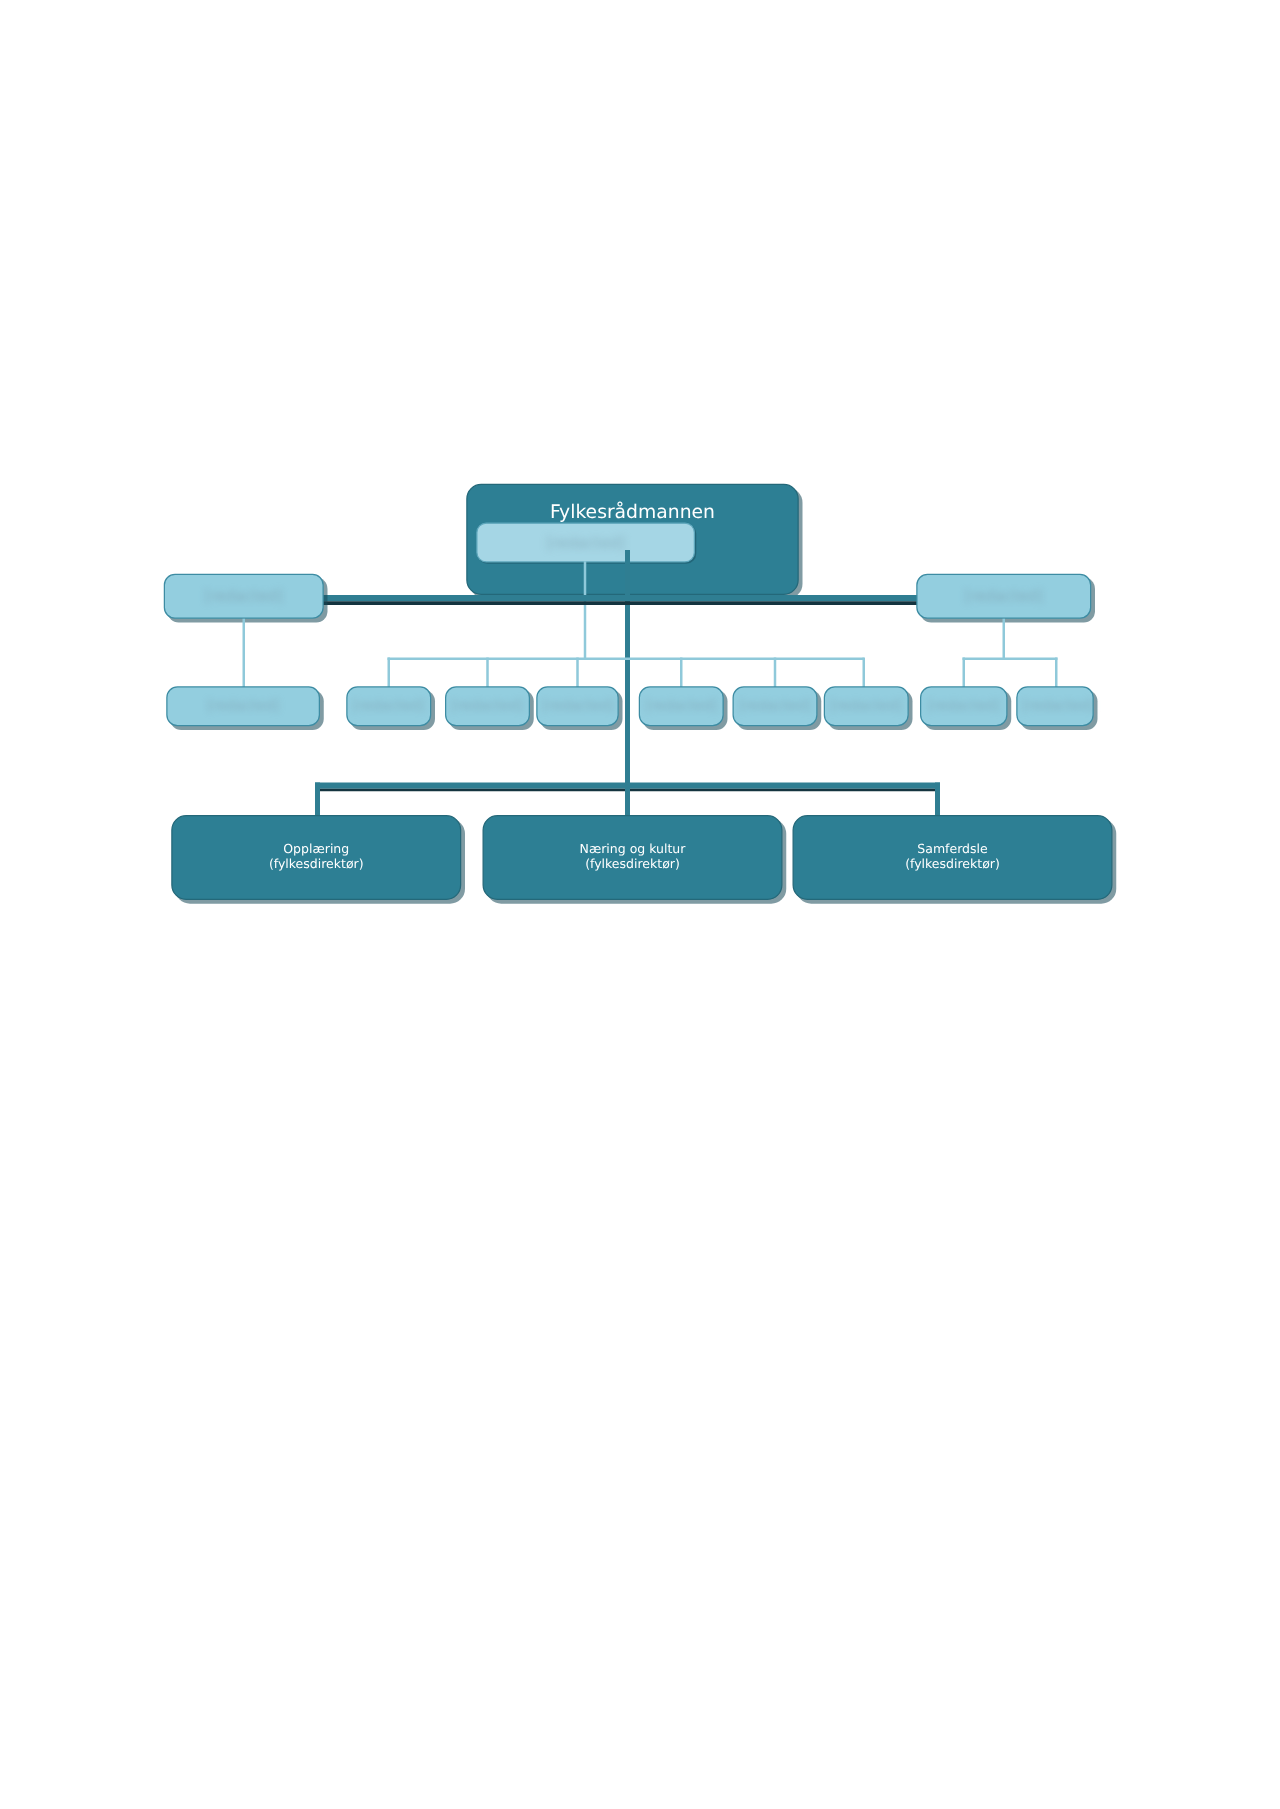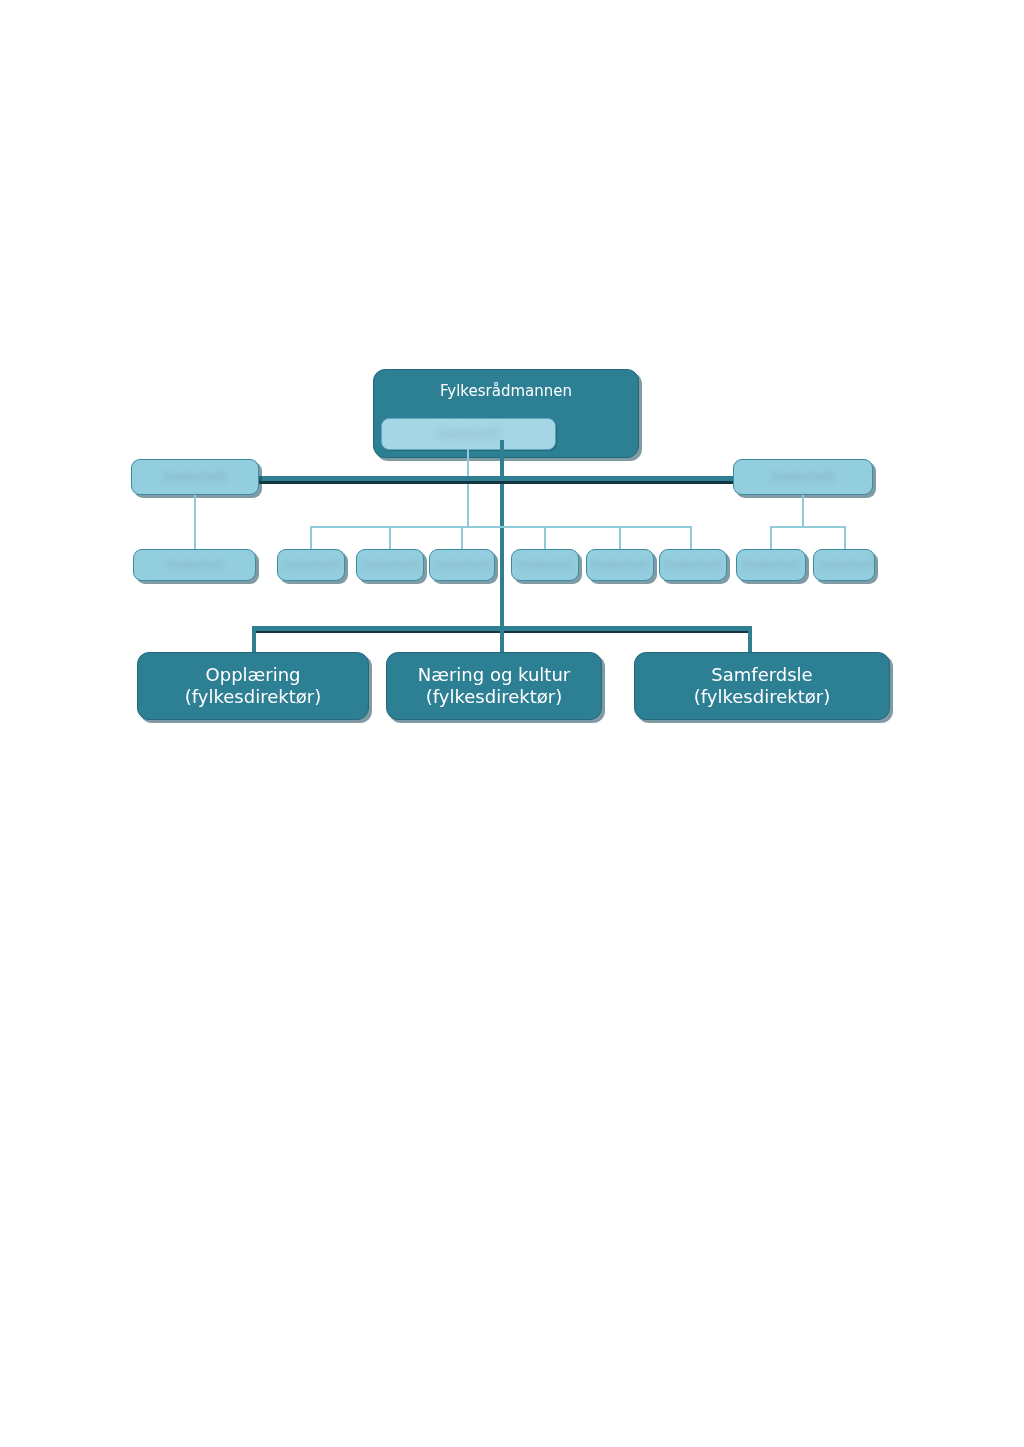--- a/index.html
+++ b/index.html
@@ -85,41 +85,41 @@
     border: 1px solid #5ea7bc;
     border-radius: 8px;
     box-shadow: 1px 1px 0 0 rgba(23,73,88,0.45);
   }
   .node.inner-redacted .label {
     color: rgba(120, 155, 170, 0.6);
     filter: blur(3px);
     -webkit-filter: blur(3px);
     user-select: none;
   }
-  .fs-leaf   { font-size: 18px; justify-content: flex-end; }
+  .fs-leaf   { font-size: 10px; justify-content: flex-end; }
   .fs-small  { font-size: 11px; }
   .fs-mid    { font-size: 12px; }
   .fs-inner  { font-size: 12px; }
 
   .root-title {
     position: absolute;
     left: 0;
     right: 0;
     top: 12px;
     text-align: center;
     color: #ffffff;
     font-size: 15px;
   }
 </style>
 </head>
 <body>
 
 <div id="chart-canvas">
 
-  <div class="node dark" style="left:373px; top:369px; width:266px; height:89px; border-radius:12px; align-items:flex-start;">
+  <div class="node dark" style="left:373px; top:387px; width:266px; height:89px; border-radius:12px; align-items:flex-start;">
     <div class="root-title">Fylkesrådmannen</div>
   </div>
 
   <div class="node inner-redacted fs-inner" style="left:381px; top:418px; width:175px; height:32px;">
     <span class="label">[redacted]</span>
   </div>
 
   <div class="conn" style="left:467px; top:449px; width:2px; height:79px;"></div>
 
   <div class="conn-thick" style="left:500px; top:440px; width:4px; height:190px;"></div>
@@ -188,21 +188,21 @@
   <div class="conn-thick" style="left:500px; top:626px; width:4px; height:28px;"></div>
   <div class="conn-thick" style="left:748px; top:626px; width:4px; height:28px;"></div>
 
   <div class="node dark fs-leaf" style="left:137px; top:652px; width:232px; height:68px; border-radius:12px;">
     <span class="label">
       <span>Opplæring</span><br>
       <span>(fylkesdirektør)</span>
     </span>
   </div>
 
-  <div class="node dark fs-leaf" style="left:386px; top:652px; width:216px; height:68px; border-radius:12px;">
+  <div class="node dark fs-leaf" style="left:386px; top:652px; width:240px; height:68px; border-radius:12px;">
     <span class="label">
       <span>Næring og kultur</span><br>
       <span>(fylkesdirektør)</span>
     </span>
   </div>
 
   <div class="node dark fs-leaf" style="left:634px; top:652px; width:256px; height:68px; border-radius:12px;">
     <span class="label">
       <span>Samferdsle</span><br>
       <span>(fylkesdirektør)</span>

